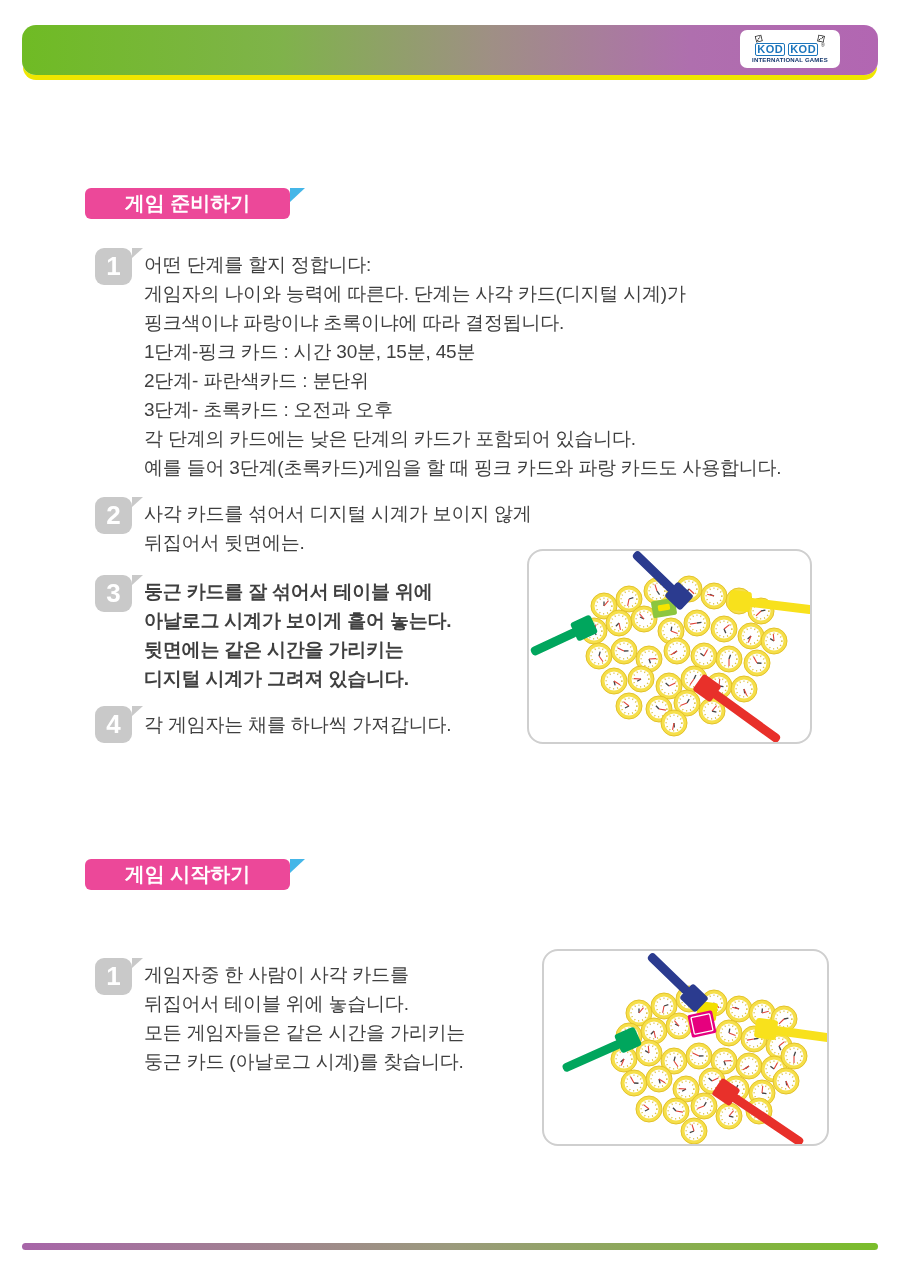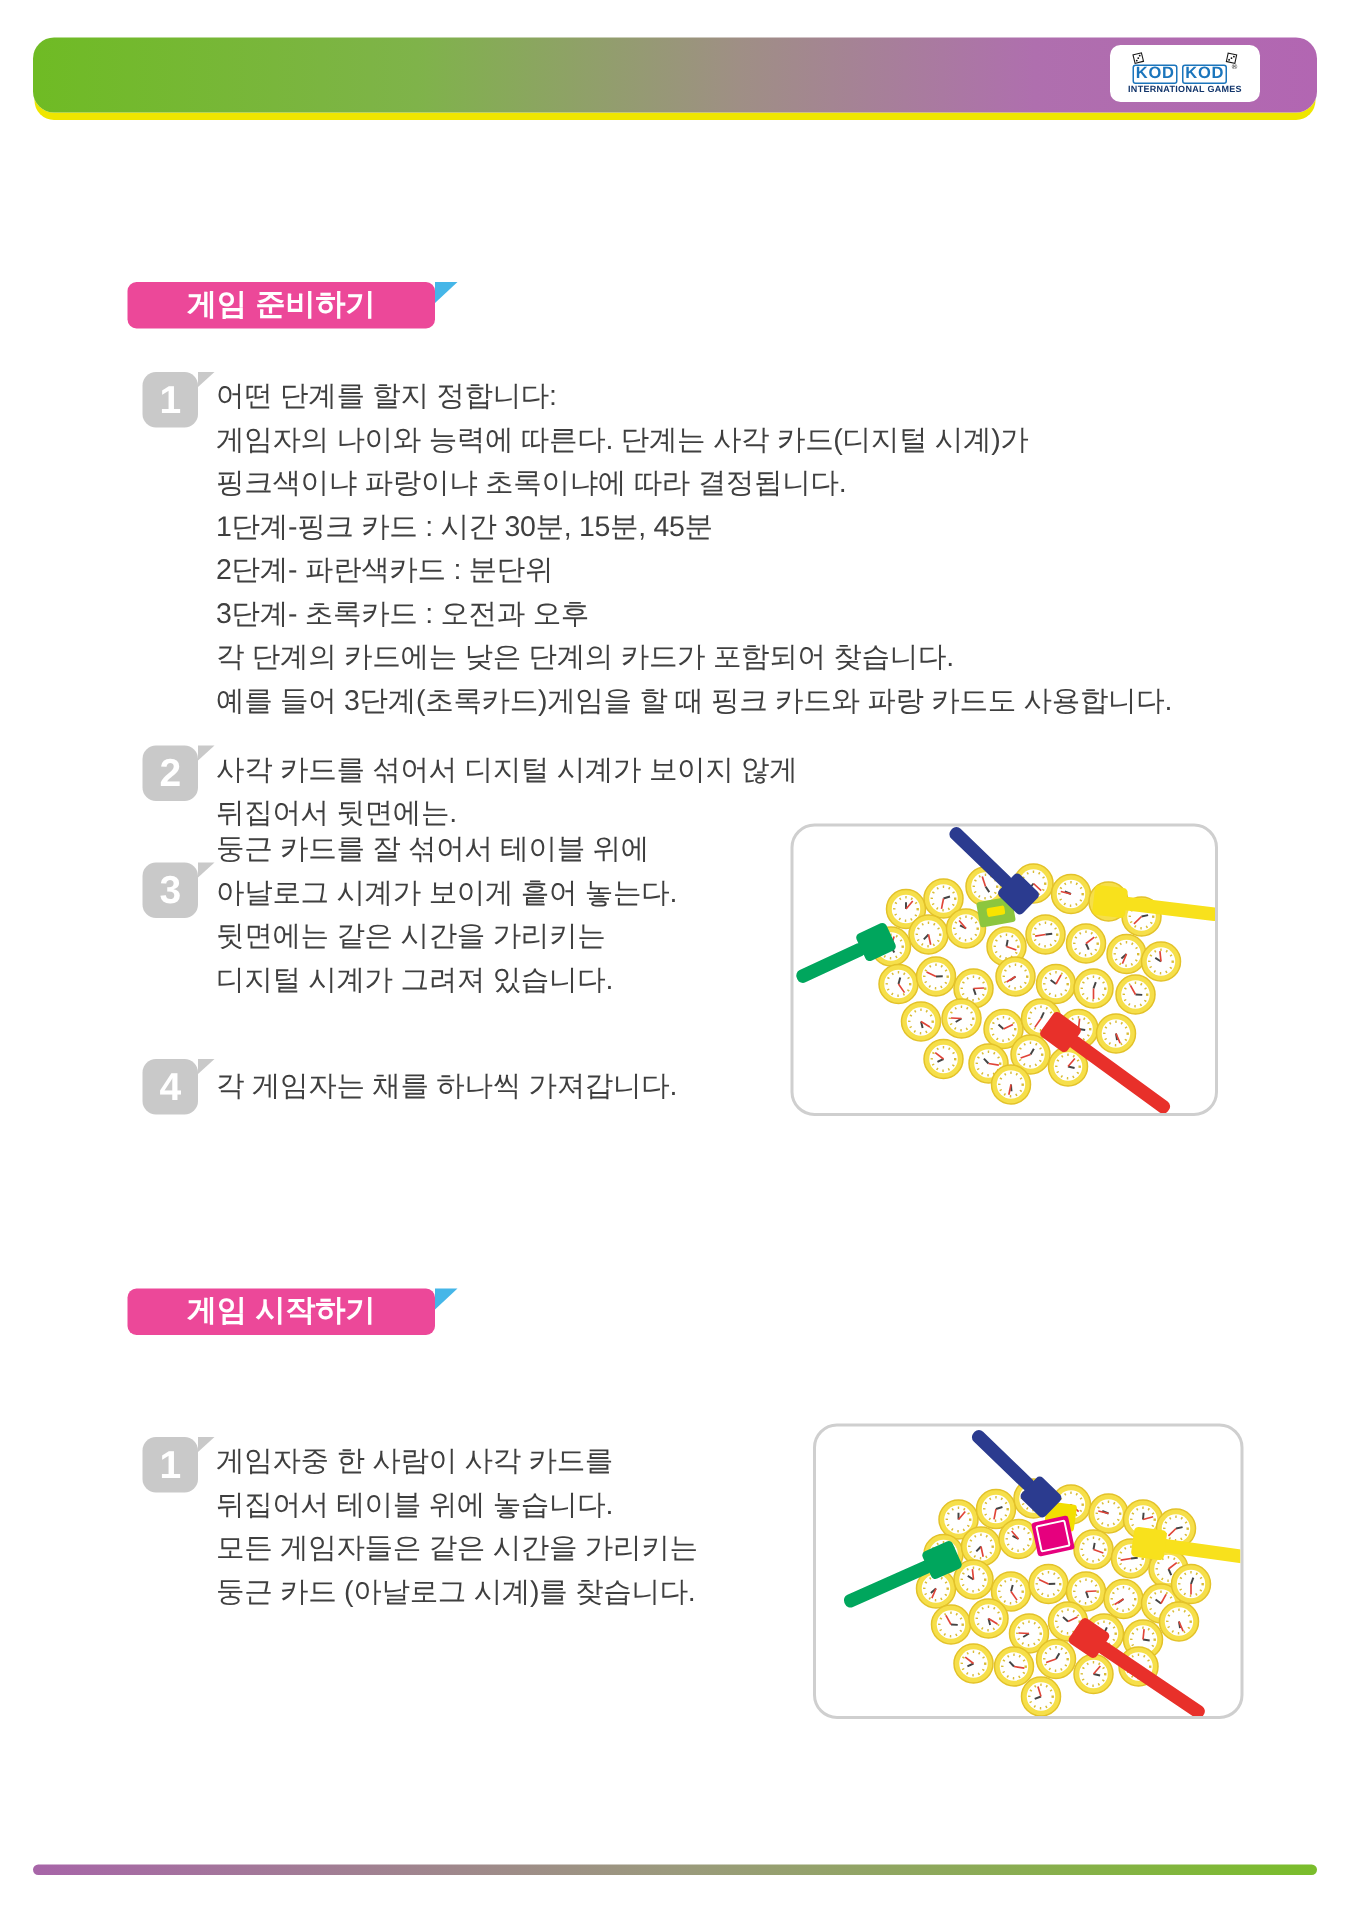--- a/index.html
+++ b/index.html
@@ -32,21 +32,21 @@
   
   .badge{position:absolute;left:95px;width:37px;height:37px;background:#C9C9C9;border-radius:9px;
          color:#fff;font-size:26px;font-weight:bold;text-align:center;line-height:37px;}
   .badge::after{content:"";position:absolute;left:100%;top:0;width:0;height:0;
          border-top:10px solid #C9C9C9;border-right:11px solid transparent;}
   #b-1-1{top:248px;} #b-1-2{top:497px;} #b-1-3{top:575px;} #b-1-4{top:706px;} #b-2-1{top:958px;}
 
   
   .step-text{position:absolute;left:144px;color:#3F3F3F;font-size:19px;line-height:29px;
              white-space:pre-line;letter-spacing:-0.2px;}
-  #t-1-1{top:250px;} #t-1-2{top:499px;} #t-1-3{top:552px;} #t-1-4{top:710px;} #t-2-1{top:960px;}
+  #t-1-1{top:250px;} #t-1-2{top:499px;} #t-1-3{top:577px;font-weight:bold;} #t-1-4{top:710px;} #t-2-1{top:960px;}
 
   
   .ill{position:absolute;background:#fff;border:2px solid #CFCFCF;border-radius:16px;overflow:hidden;}
   #ill1{left:527px;top:549px;width:281px;height:191px;}
   #ill2{left:542px;top:949px;width:283px;height:193px;}
   .ill svg{display:block;width:100%;height:100%;}
 
   
   .footbar{position:absolute;left:22px;top:1243px;width:856px;height:7px;border-radius:4px;
            background:linear-gradient(90deg,#A765A8 0%,#9B9A7D 50%,#7ABD2B 100%);}
@@ -71,21 +71,21 @@
 
 <div class="section-head" id="sec1-head">게임 준비하기</div>
 
 <div class="badge" id="b-1-1">1</div>
 <div class="step-text" id="t-1-1">어떤 단계를 할지 정합니다:
 게임자의 나이와 능력에 따른다. 단계는 사각 카드(디지털 시계)가
 핑크색이냐 파랑이냐 초록이냐에 따라 결정됩니다.
 1단계-핑크 카드 : 시간 30분, 15분, 45분
 2단계- 파란색카드 : 분단위
 3단계- 초록카드 : 오전과 오후
-각 단계의 카드에는 낮은 단계의 카드가 포함되어 찾습니다.
+각 단계의 카드에는 낮은 단계의 카드가 포함되어 있습니다.
 예를 들어 3단계(초록카드)게임을 할 때 핑크 카드와 파랑 카드도 사용합니다.</div>
 
 <div class="badge" id="b-1-2">2</div>
 <div class="step-text" id="t-1-2">사각 카드를 섞어서 디지털 시계가 보이지 않게
 뒤집어서 뒷면에는.</div>
 
 <div class="badge" id="b-1-3">3</div>
 <div class="step-text" id="t-1-3">둥근 카드를 잘 섞어서 테이블 위에
 아날로그 시계가 보이게 흩어 놓는다.
 뒷면에는 같은 시간을 가리키는

